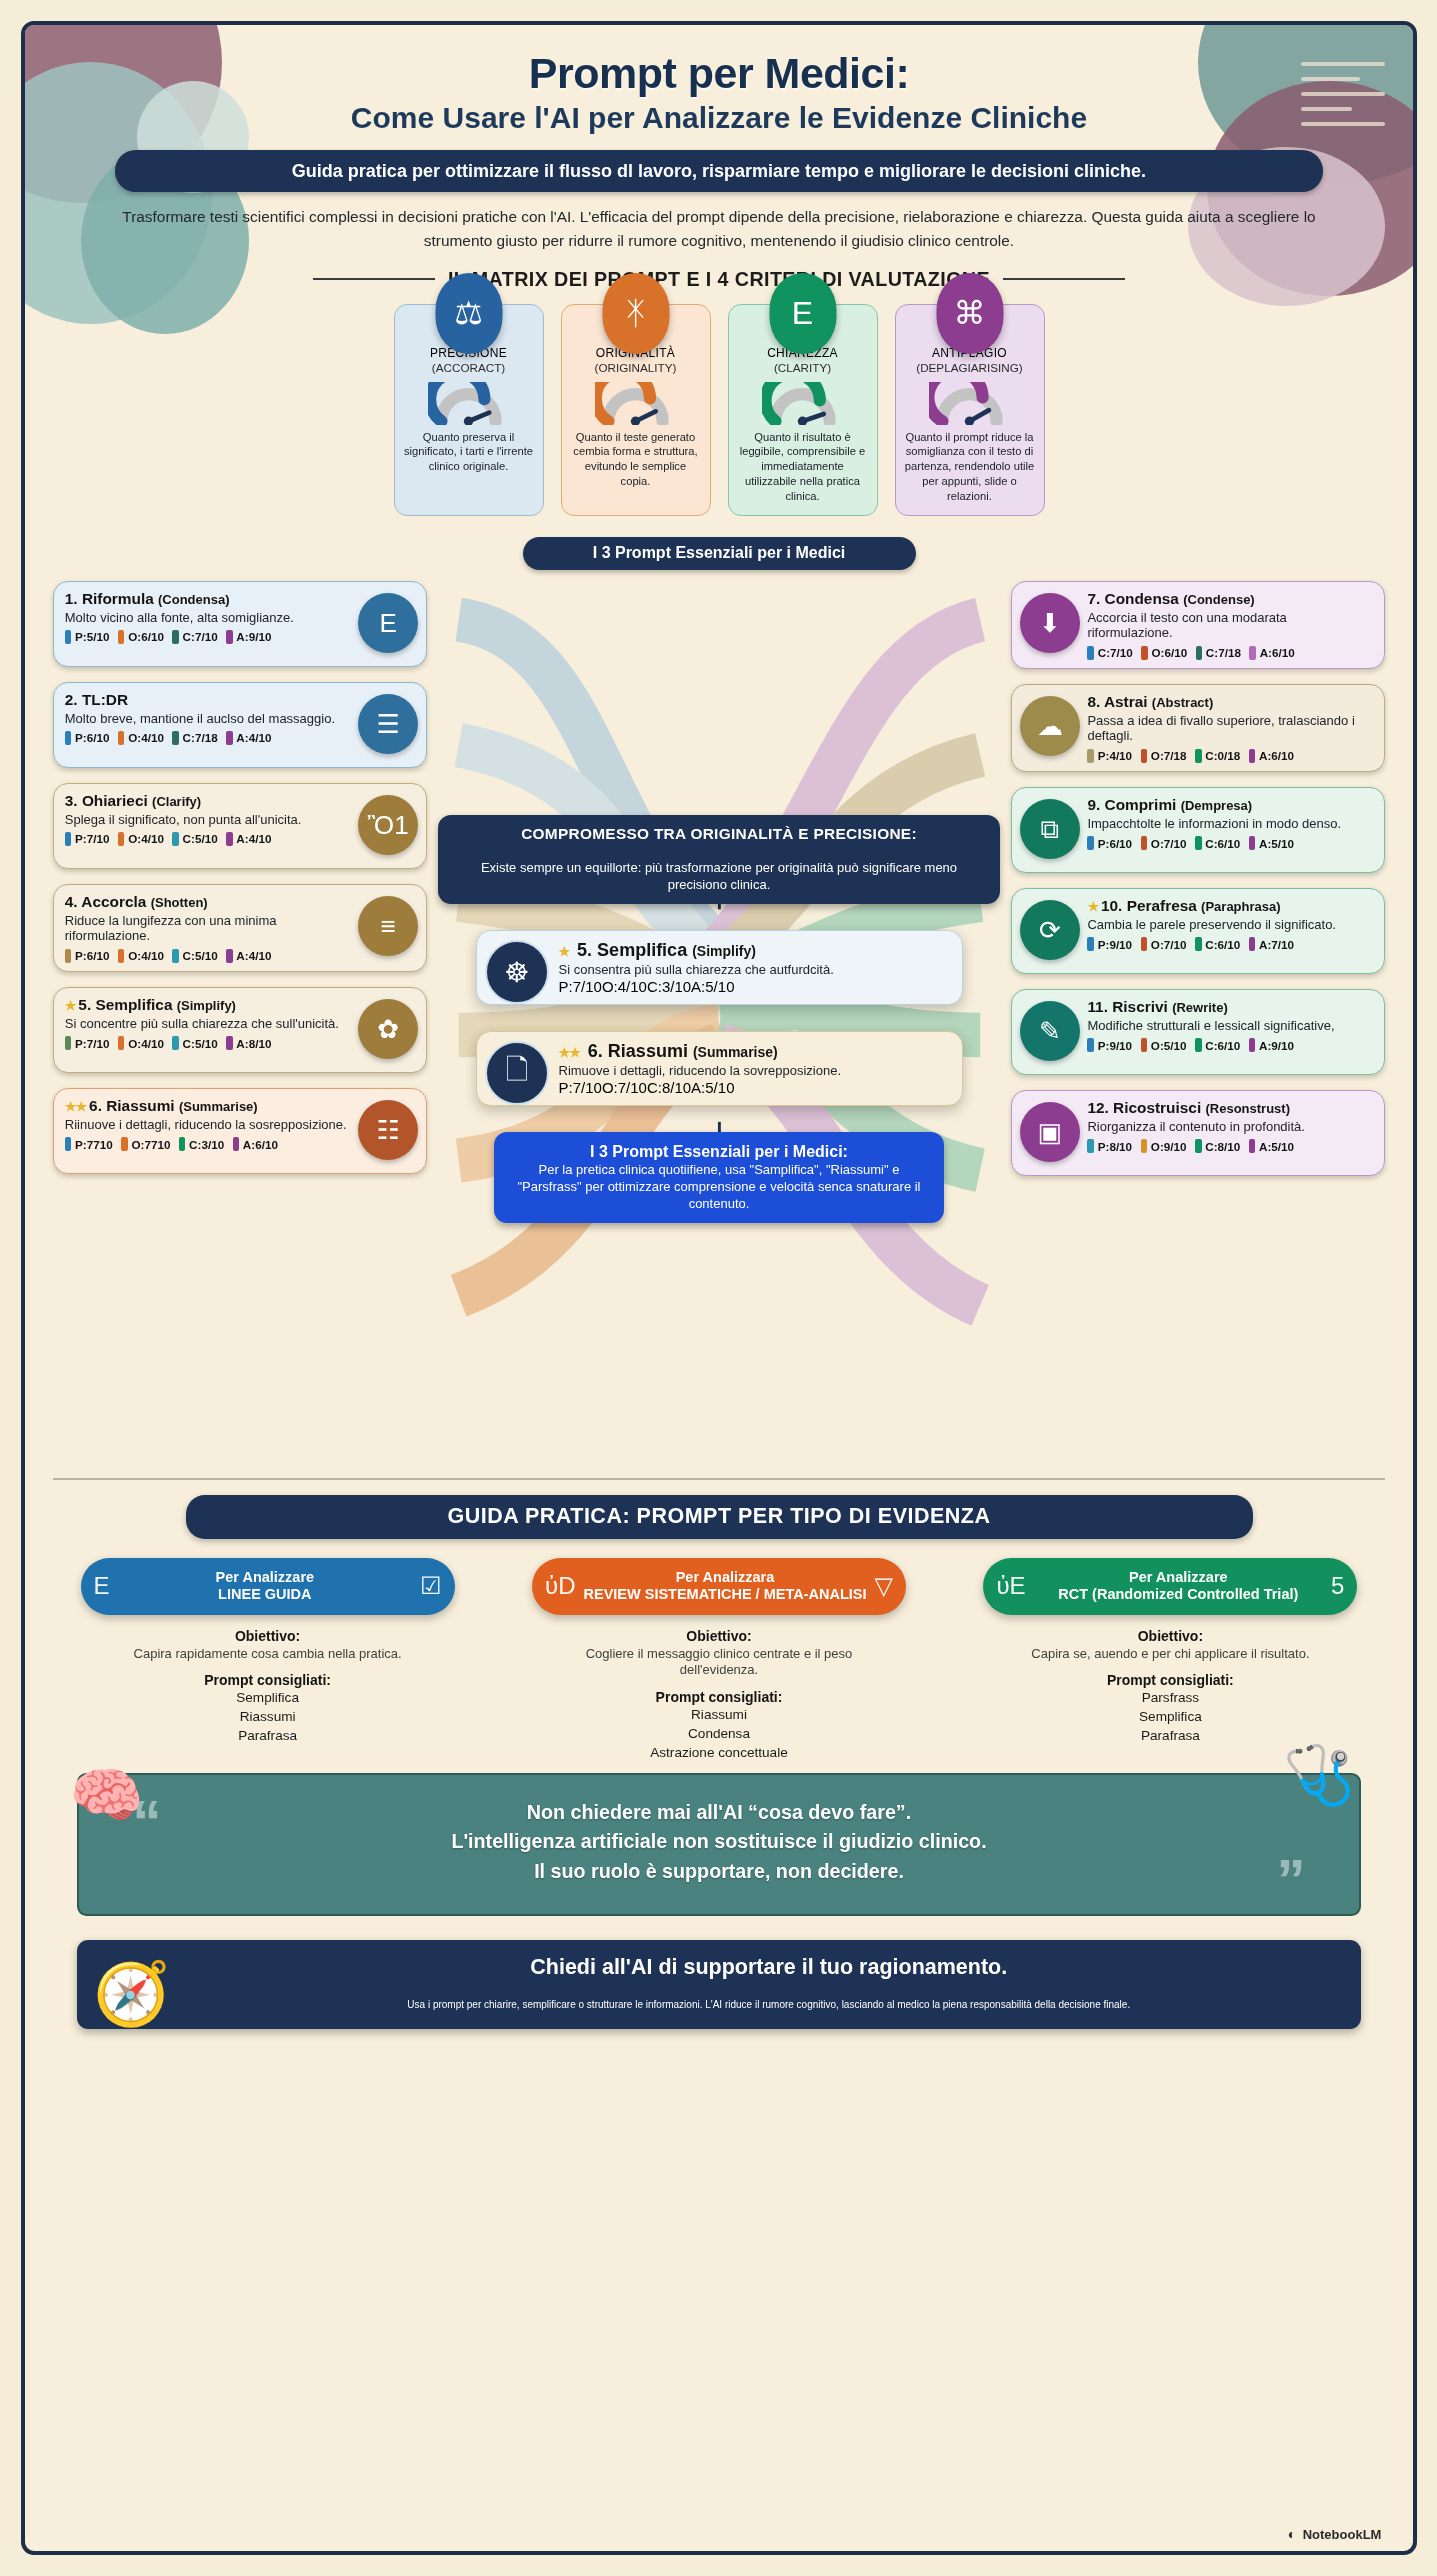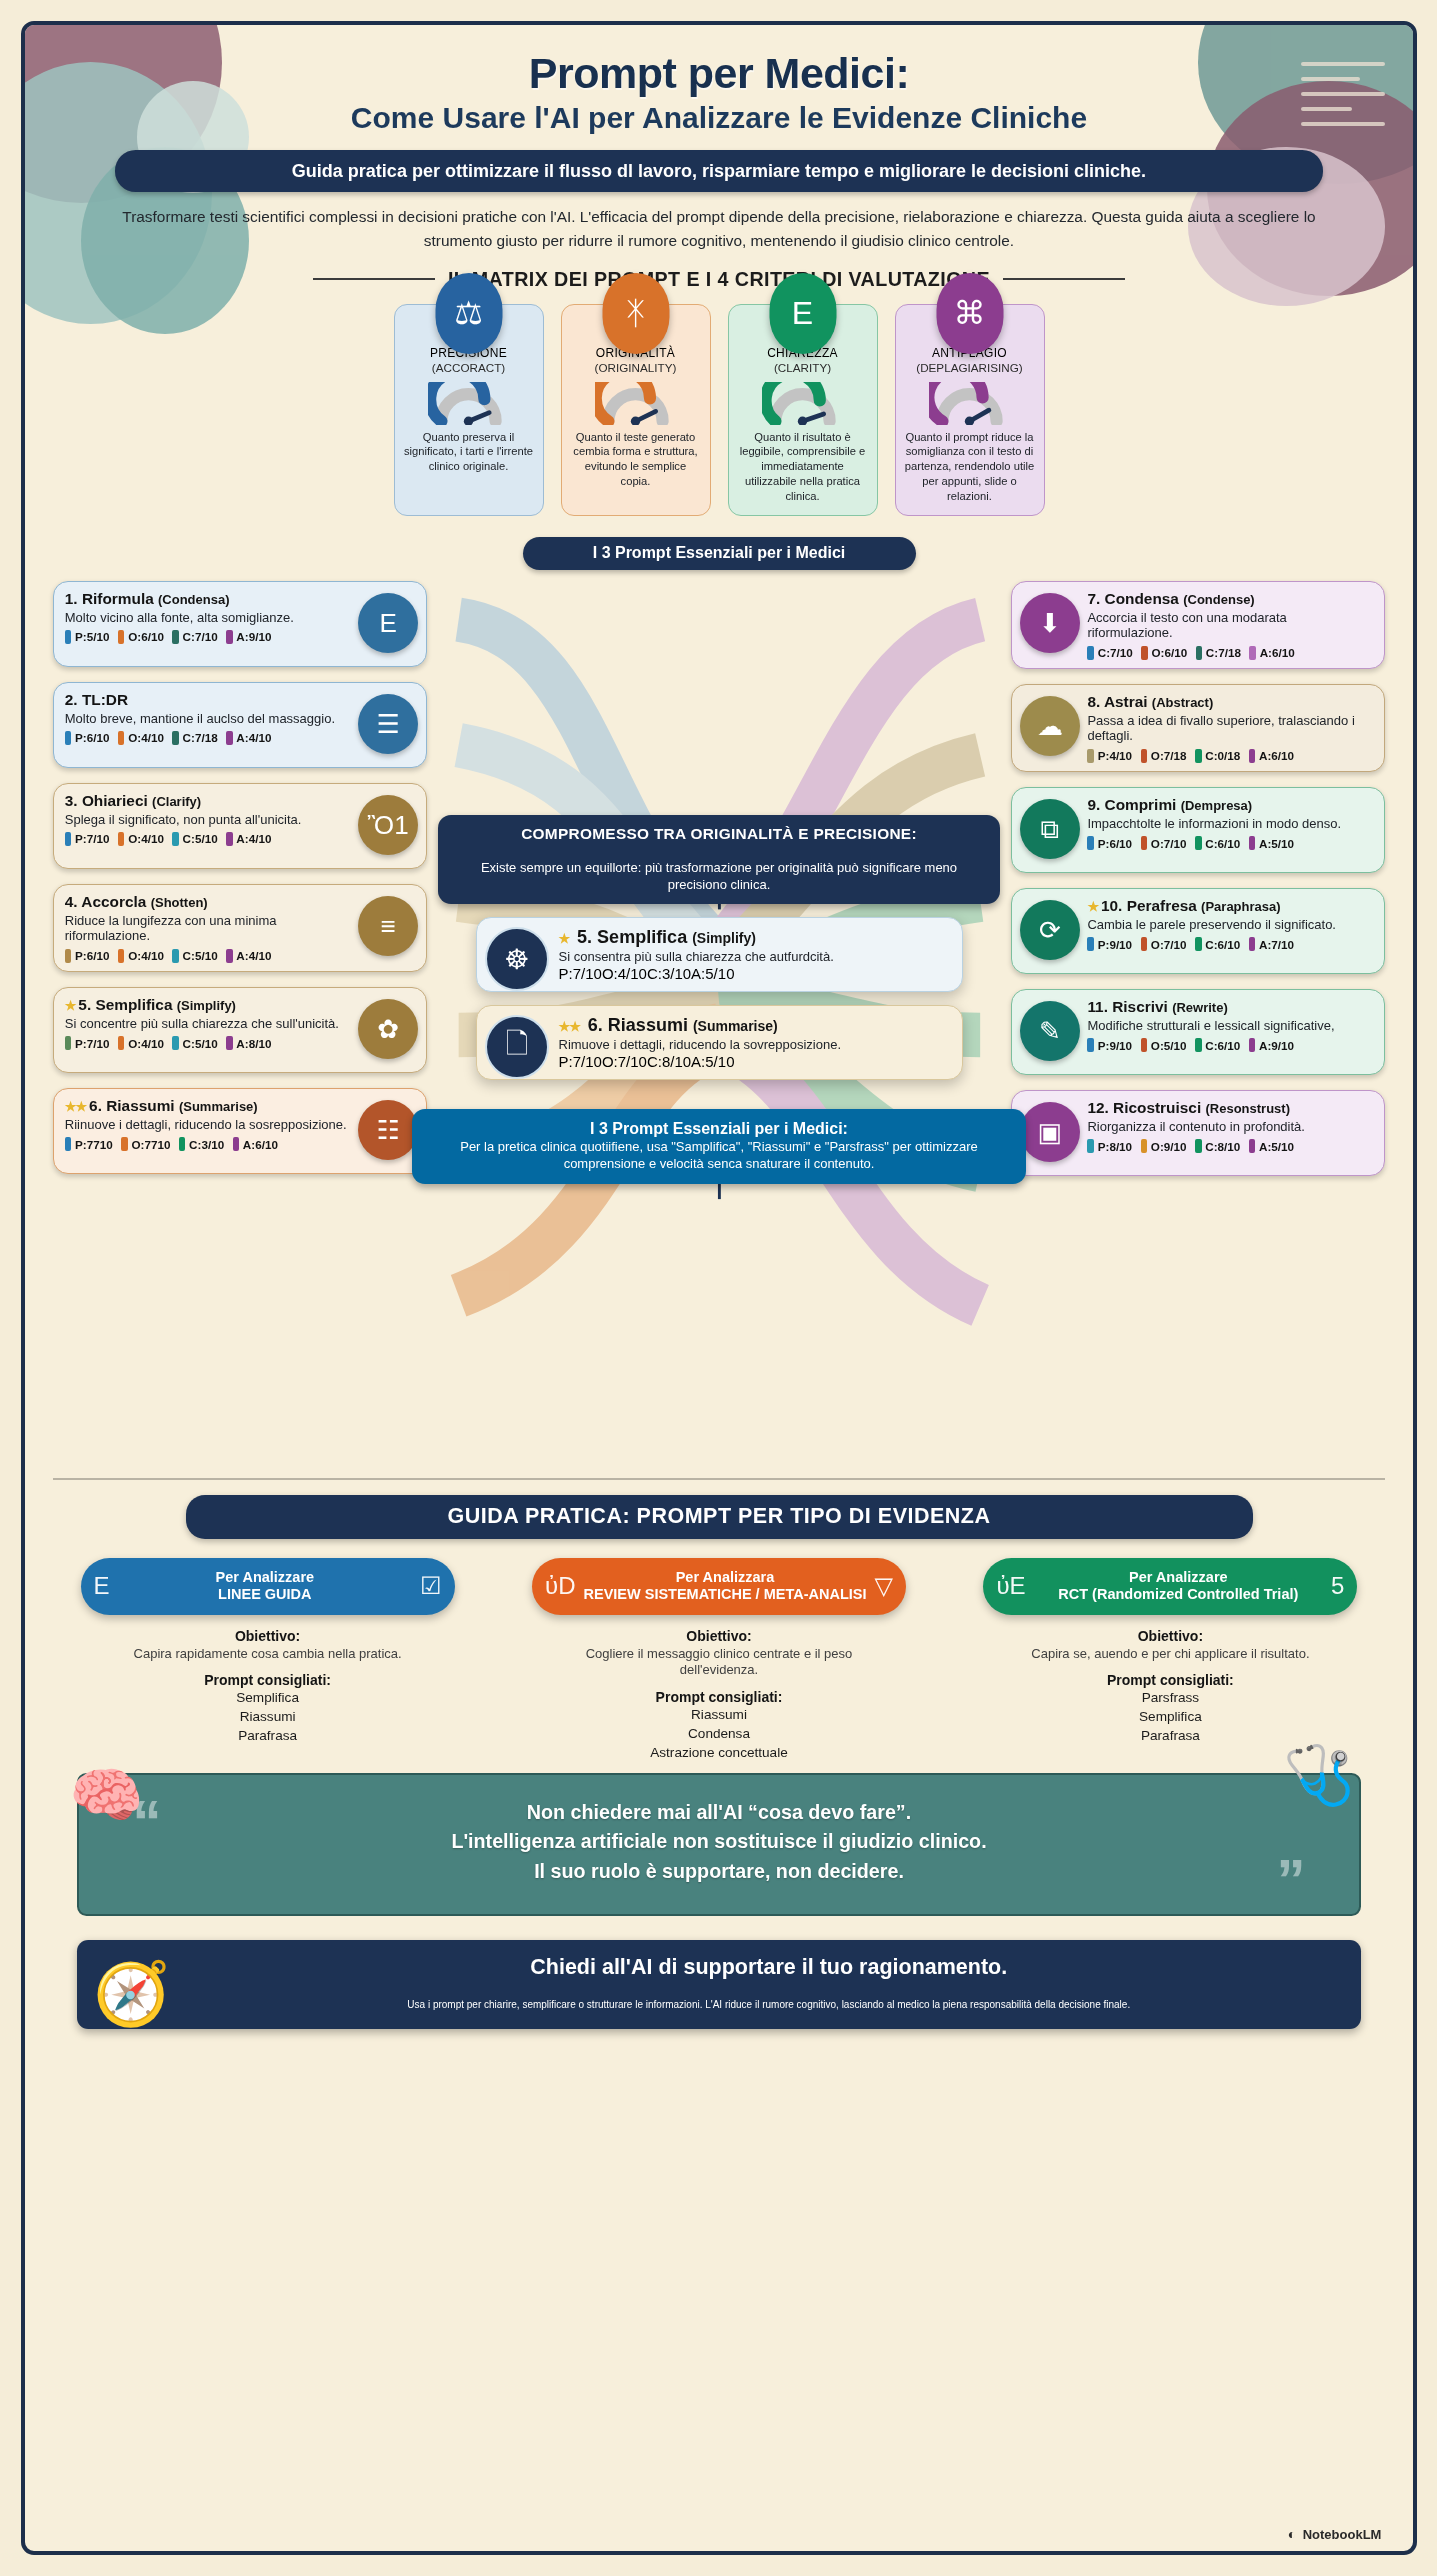--- a/index.html
+++ b/index.html
@@ -81,21 +81,21 @@
     text-align:center;padding:7.5px 13px;font-size:16px;font-weight:bold;
     box-shadow:0 2.8px 5.6px rgba(0,0,0,.25); position:relative; z-index:8;
   }
 
   .bodyzone{ position:relative; margin-top:11.2px; min-height:880px; }
   .flowcanvas{position:absolute;inset:0;z-index:1;}
 
   .col-left{position:absolute;left:0;top:0;width:374px;z-index:6;display:flex;flex-direction:column;gap:15px;}
   .col-right{position:absolute;right:0;top:0;width:374px;z-index:6;display:flex;flex-direction:column;gap:15px;}
   .col-center{position:absolute;left:50%;transform:translateX(-50%);top:234px;width:562px;z-index:7;
-              display:flex;flex-direction:column;align-items:center;gap:13px;}
+              display:flex;flex-direction:column;align-items:center;gap:26px;}
 
   .pcard{
     position:relative;border-radius:15px;padding:8.4px 11.2px;min-height:86px;
     box-shadow:0 2.8px 5.6px rgba(0,0,0,.18);
   }
   .pcard .ptitle{font-size:15.4px;font-weight:bold;color:#141414;line-height:1.12}
   .pcard .ptitle .en{font-size:13px}
   .pcard .pdesc{font-size:13px;line-height:1.2;color:#20242a;margin-top:1.9px}
   .pcard .scores{display:flex;gap:8.4px;align-items:center;margin-top:4.7px;flex-wrap:wrap}
   .pcard .sc{display:flex;align-items:center;gap:3.7px;font-size:11.7px;font-weight:bold;color:#141414}
@@ -132,22 +132,22 @@
     background:#1d3254;display:flex;align-items:center;justify-content:center;color:#fff;font-size:28px;
     border:2.8px solid #cfe0ec;
   }
   .hero.h5{background:#eef4f8;border:1.9px solid #b9d2e2}
   .hero.h6{background:#f7efdc;border:1.9px solid #d9c79c}
   .hero .htitle{font-size:18px;font-weight:bold;color:#141414}
   .hero .htitle .en{font-size:14px}
   .hero .hdesc{font-size:13px;line-height:1.2;color:#20242a;margin-top:0.9px}
 
   .essenziali{
-    background:#0369a1;color:#fff;border-radius:13px;padding:10.3px 20.6px;text-align:center;
-    width:614px;box-shadow:0 3.7px 7.5px rgba(0,0,0,.3);margin-top:16px;
+    background:#1d4ed8;color:#fff;border-radius:13px;padding:10.3px 20.6px;text-align:center;
+    width:450px;box-shadow:0 3.7px 7.5px rgba(0,0,0,.3);
   }
   .essenziali .eh{font-size:16px;font-weight:bold}
   .essenziali .eb{font-size:13px;line-height:1.3;margin-top:1.9px}
 
   
   .sep{height:1.9px;background:#b9b3a4;margin:17px 0 0}
   .gbanner{
     margin:15px auto 0;width:1067px;background:#1d3254;color:#fff;border-radius:19px;
     text-align:center;padding:9.4px;font-size:21.5px;font-weight:bold;letter-spacing:0.5px;
     box-shadow:0 2.8px 6.6px rgba(0,0,0,.25);

